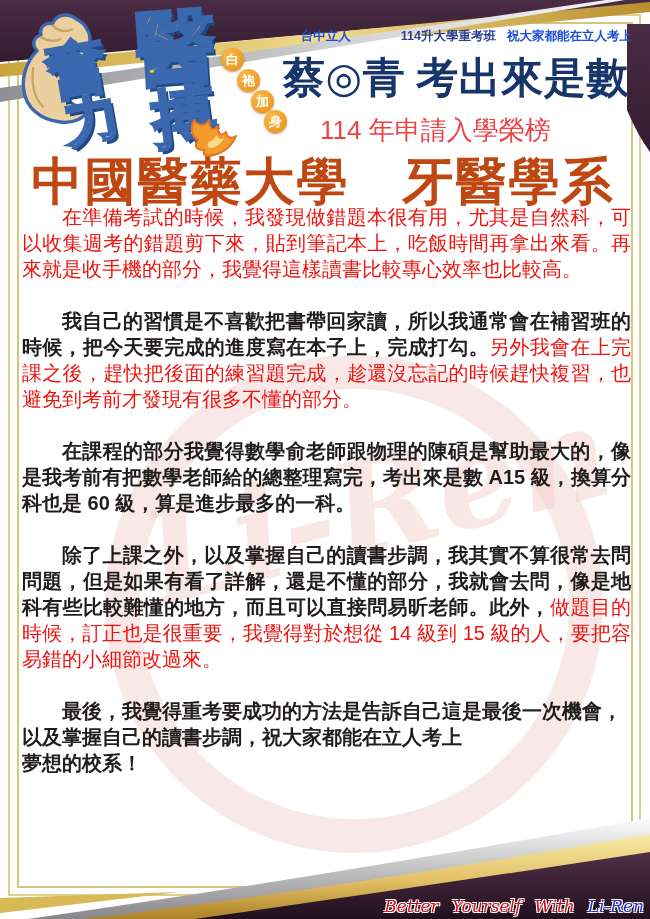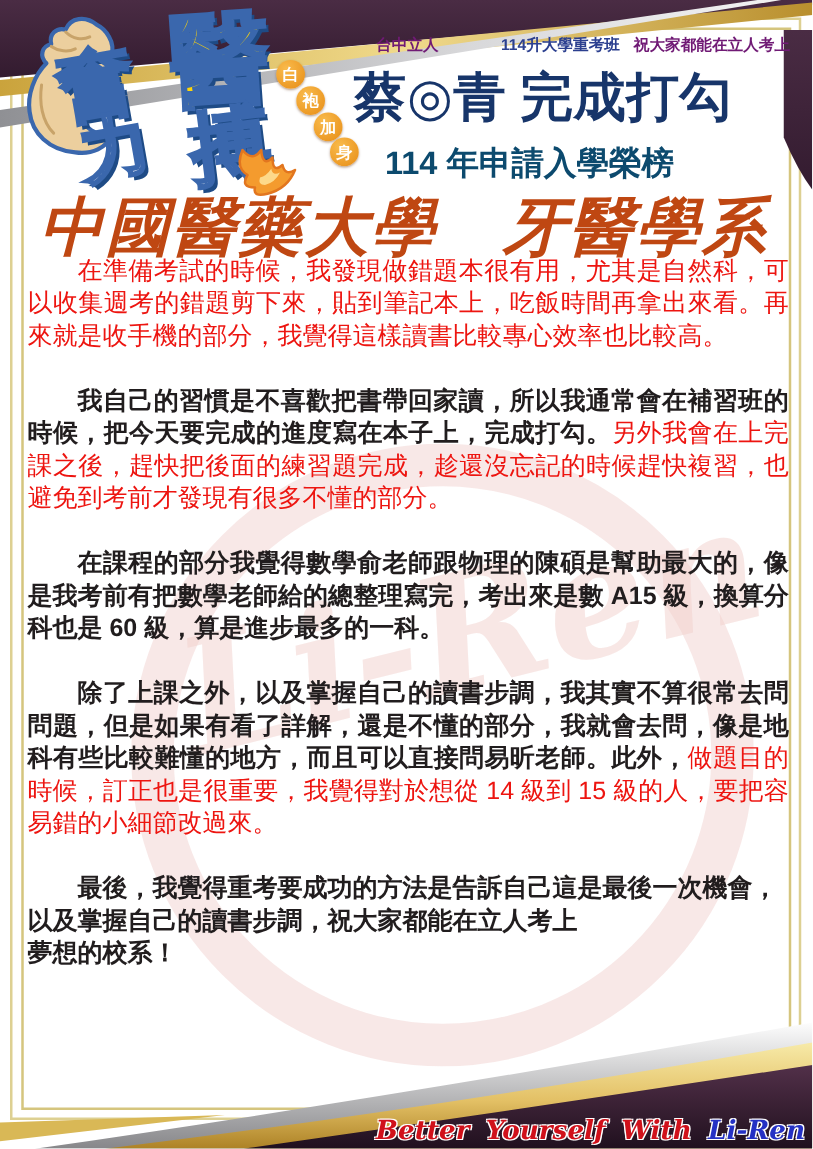--- a/index.html
+++ b/index.html
@@ -36,38 +36,38 @@
          background:radial-gradient(circle at 35% 30%,#f9bb4c,#e78c15);
          color:#fff;font-size:13px;font-weight:bold;display:flex;align-items:center;
          justify-content:center;box-shadow:0 1px 2px rgba(90,40,0,.45);}
   .b1{left:215px;top:46px;} .b2{left:231px;top:67px;} .b3{left:245px;top:88px;} .b4{left:258px;top:108px;}
   .arm{position:absolute;left:8px;top:6px;}
   .flame{position:absolute;left:180px;top:106px;}
 
   
   .tagline{position:absolute;top:28px;right:18px;z-index:4;display:flex;gap:11px;
            font-size:12.5px;font-weight:bold;white-space:nowrap;}
-  .tag-red{color:#701a75;} .tag-blue{color:#2b3f8f;margin-left:39px;}
+  .tag-red{color:#1d4ed8;} .tag-blue{color:#2b3f8f;margin-left:39px;}
   .student{position:absolute;left:283px;top:50px;z-index:4;font-family:"Liberation Serif","DejaVu Serif",serif;
            font-weight:900;font-size:42px;color:#17356a;white-space:nowrap;letter-spacing:0.5px;}
-  .subtitle{position:absolute;left:308px;top:113px;z-index:4;font-size:26px;font-weight:bold;
-            color:#0c4a6e;white-space:nowrap;}
+  .subtitle{position:absolute;left:320px;top:113px;z-index:4;font-size:26px;font-weight:normal;
+            color:#ef4444;white-space:nowrap;}
   .school{position:absolute;left:0;right:4px;top:148px;z-index:4;text-align:center;
           font-family:"Liberation Serif","DejaVu Serif",serif;font-weight:900;font-size:51px;
-          color:#bf4712;letter-spacing:2px;white-space:nowrap;font-style:italic;}
+          color:#bf4712;letter-spacing:2px;white-space:nowrap;}
 
   
   .article{position:absolute;left:22px;right:19px;top:204px;z-index:3;}
   .para{margin:0 0 26px 0;font-size:20px;line-height:26px;text-align:justify;
         text-indent:2em;white-space:pre-wrap;font-weight:500;}
   .seg-red{color:#ed1510;} .seg-dark{color:#211d1e;font-weight:bold;}
 
   
   .slogan{position:absolute;right:6px;bottom:3px;z-index:6;font-family:"DejaVu Serif",serif;
-          font-style:italic;font-weight:bold;font-size:21px;white-space:nowrap;}
+          font-style:italic;font-weight:normal;font-size:17px;white-space:nowrap;}
   .slogan span{margin-left:13px;
     text-shadow:-1px -1px 0 #fff,1px -1px 0 #fff,-1px 1px 0 #fff,1px 1px 0 #fff;}
   .word-red{color:#d0111b;} .word-blue{color:#2531c4;}
 </style>
 </head>
 <body>
 
 <div class="poster">
 
   <div class="wm-circle"></div>
@@ -118,21 +118,21 @@
       <path d="M22,34 Q20,40 26,40 Q34,38 38,30 Q32,33 31,27 Q27,33 22,34 Z" fill="#fdd98a"></path>
     </svg>
   </div>
 
   <div class="tagline">
     <span class="tag-red">台中立人</span>
     <span class="tag-blue">114升大學重考班</span>
     <span class="tag-red">祝大家都能在立人考上</span>
   </div>
 
-  <div class="student">蔡◎青 完成打勾</div>
+  <div class="student">蔡◎青 考出來是數</div>
   <div class="subtitle">114 年申請入學榮榜</div>
   <div class="school">中國醫藥大學　牙醫學系</div>
 
   <div class="article">
       <p class="para"><span class="seg-red">在準備考試的時候，我發現做錯題本很有用，尤其是自然科，可以收集週考的錯題剪下來，貼到筆記本上，吃飯時間再拿出來看。再來就是收手機的部分，我覺得這樣讀書比較專心效率也比較高。</span></p>
       <p class="para"><span class="seg-dark">我自己的習慣是不喜歡把書帶回家讀，所以我通常會在補習班的時候，把今天要完成的進度寫在本子上，完成打勾。</span><span class="seg-red">另外我會在上完課之後，趕快把後面的練習題完成，趁還沒忘記的時候趕快複習，也避免到考前才發現有很多不懂的部分。</span></p>
       <p class="para"><span class="seg-dark">在課程的部分我覺得數學俞老師跟物理的陳碩是幫助最大的，像是我考前有把數學老師給的總整理寫完，考出來是數 A15 級，換算分科也是 60 級，算是進步最多的一科。</span></p>
       <p class="para"><span class="seg-dark">除了上課之外，以及掌握自己的讀書步調，我其實不算很常去問問題，但是如果有看了詳解，還是不懂的部分，我就會去問，像是地科有些比較難懂的地方，而且可以直接問易昕老師。此外，</span><span class="seg-red">做題目的時候，訂正也是很重要，我覺得對於想從 14 級到 15 級的人，要把容易錯的小細節改過來。</span></p>
       <p class="para"><span class="seg-dark">最後，我覺得重考要成功的方法是告訴自己這是最後一次機會，
 以及掌握自己的讀書步調，祝大家都能在立人考上

